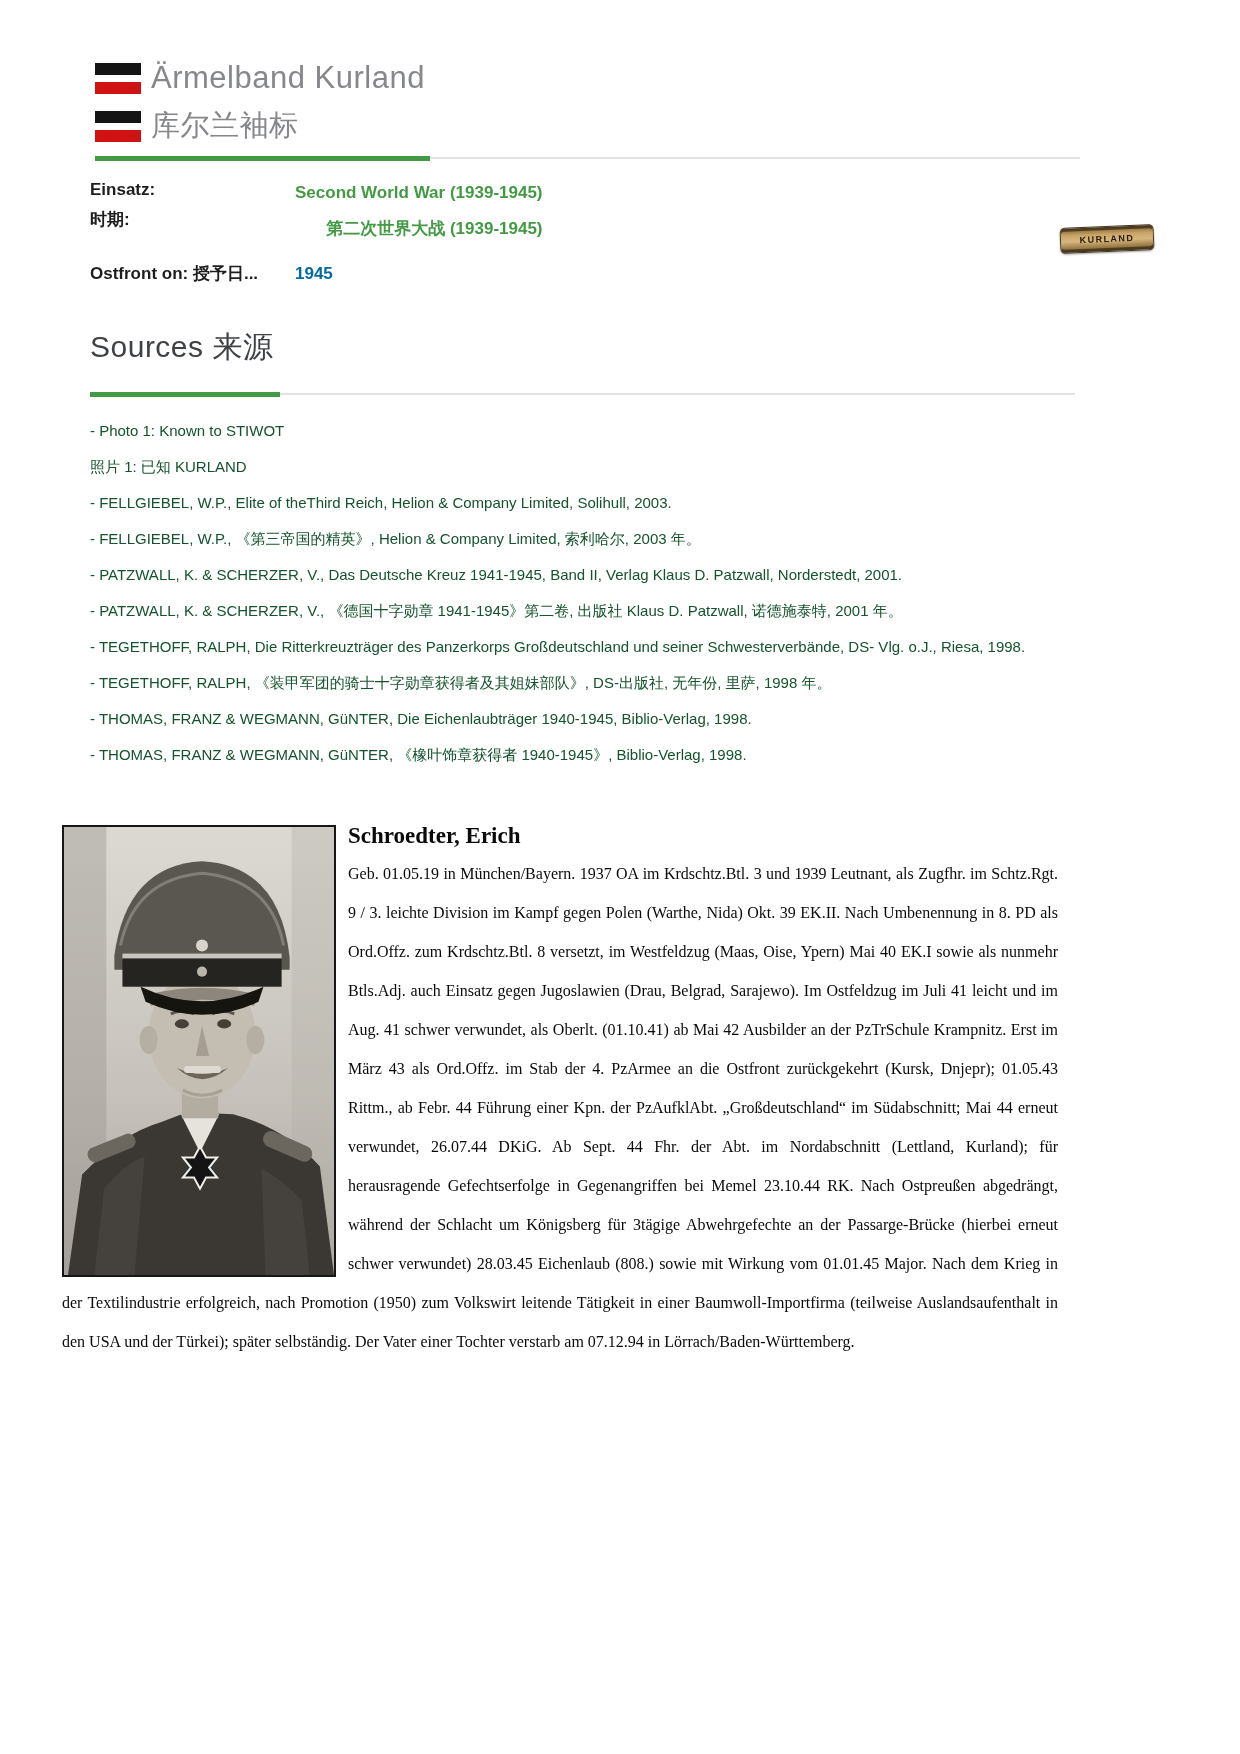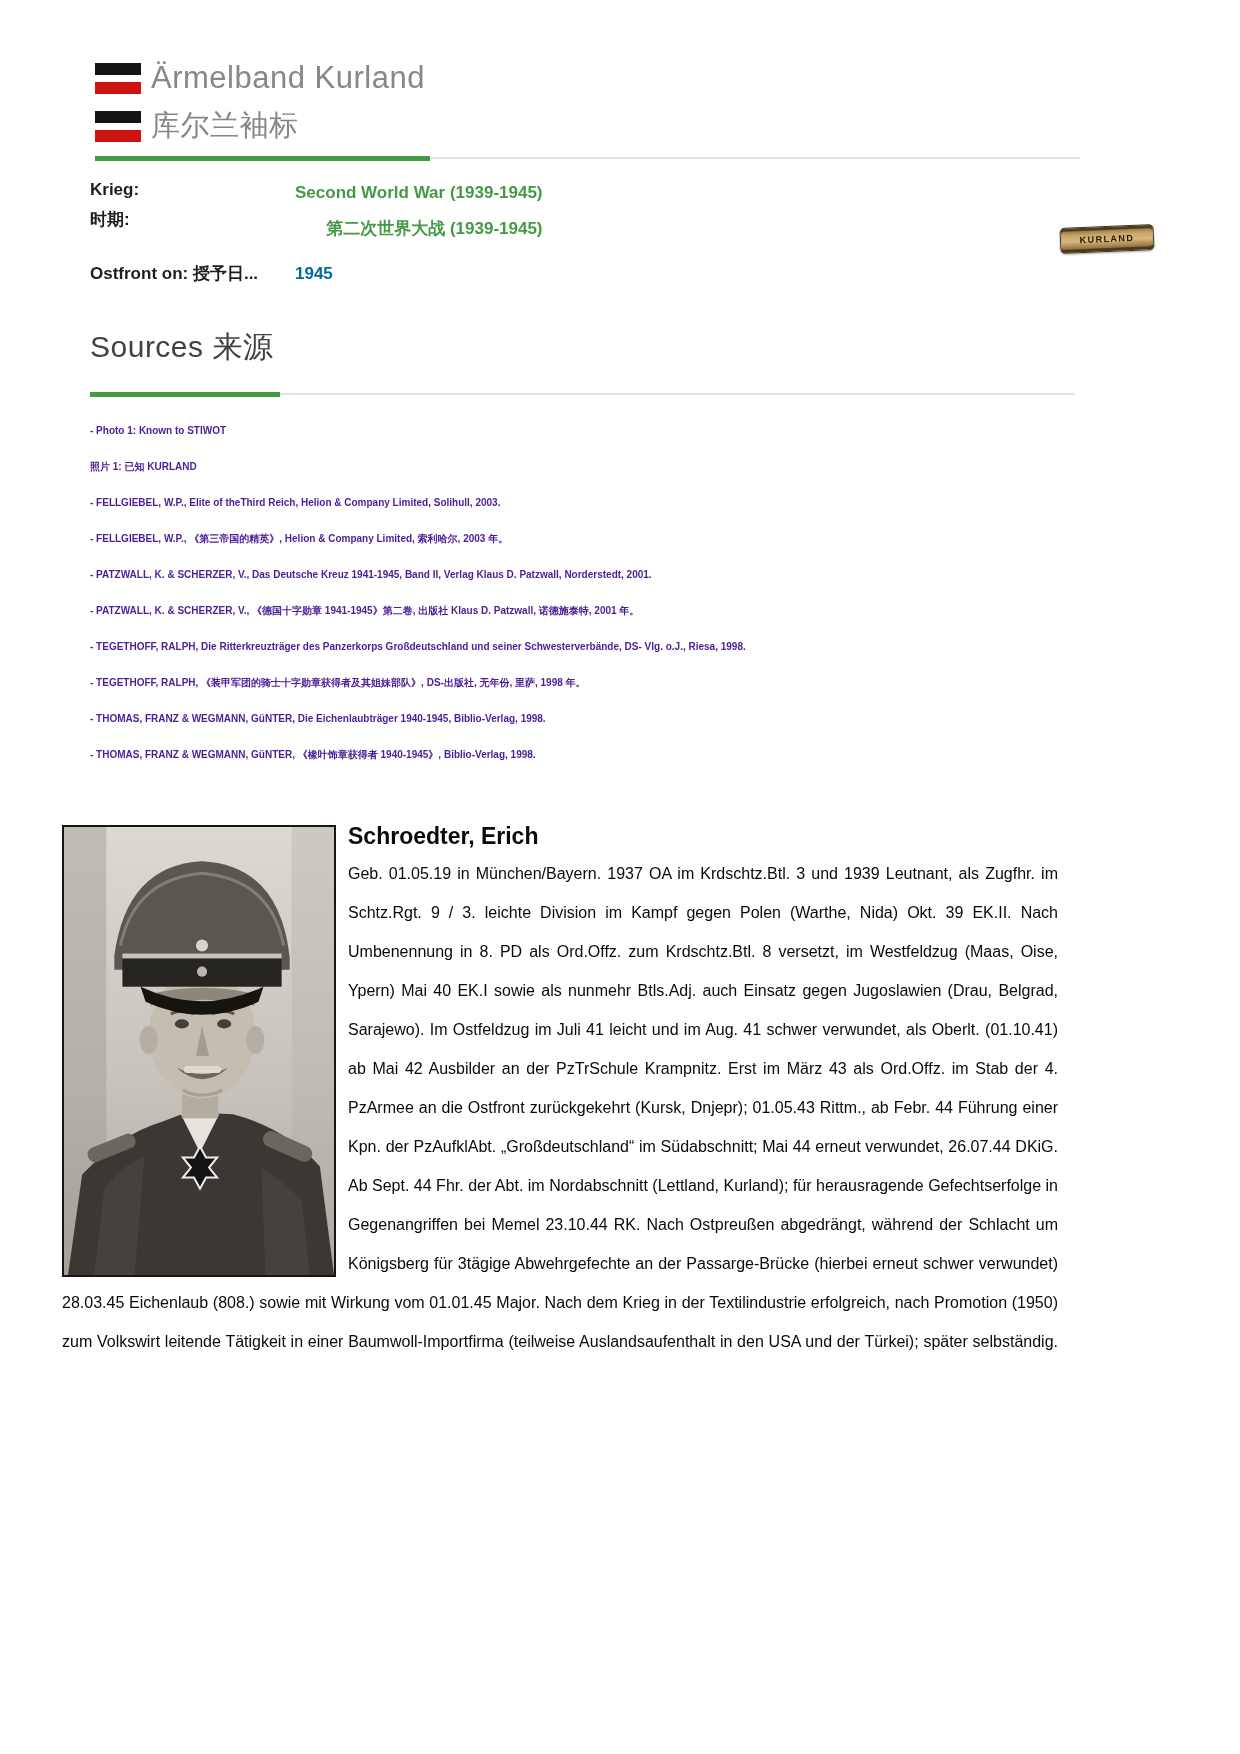--- a/index.html
+++ b/index.html
@@ -51,26 +51,26 @@
     display:flex; align-items:center; justify-content:center;
     cursor:pointer;
   }
   .band-thumb span { font-size:9px; font-weight:700; color:#241a0a; letter-spacing:1.5px; }
 
   
   .sources { margin:42px 0 0 90px; }
   .sources h2 { font-size:30px; font-weight:500; color:#3f4245; letter-spacing:0.5px; margin-bottom:24px; }
   .sources .rule { margin-left:0; }
   .sources ul { list-style:none; margin-top:26px; }
-  .sources li { font-size:10px; font-weight:700; color:#4c1d95; line-height:16px; margin-bottom:20px; }
+  .sources li { font-size:15px; font-weight:400; color:#14532d; line-height:16px; margin-bottom:20px; }
 
   
   .bio {
     margin:58px 182px 0 62px;
-    font-family:Liberation Sans, sans-serif;
+    font-family:Liberation Serif, serif;
     color:#0a0a0a;
   }
   .bio::after { content:""; display:block; clear:both; }
   .photo {
     float:left;
     width:274px; height:452px;
     margin:4px 12px 2px 0;
     border:2px solid #161616;
     background:#c6c3bd;
   }
@@ -104,21 +104,21 @@
   </header>
 
   <div class="rule header-rule">
     <span class="gray"></span>
       <span class="green"></span>
   </div>
 
   <section class="details">
     <div class="detail-row">
       <div class="detail-label">
-        <div>Krieg:</div>
+        <div>Einsatz:</div>
         <div>时期:</div>
       </div>
       <div class="detail-value green">
         <a>Second World War (1939-1945)</a>
         <a>第二次世界大战 (1939-1945)</a>
       </div>
     </div>
     <div class="detail-row awarded">
       <div class="detail-label">Ostfront on: 授予日...</div>
       <div class="detail-value">1945</div>

